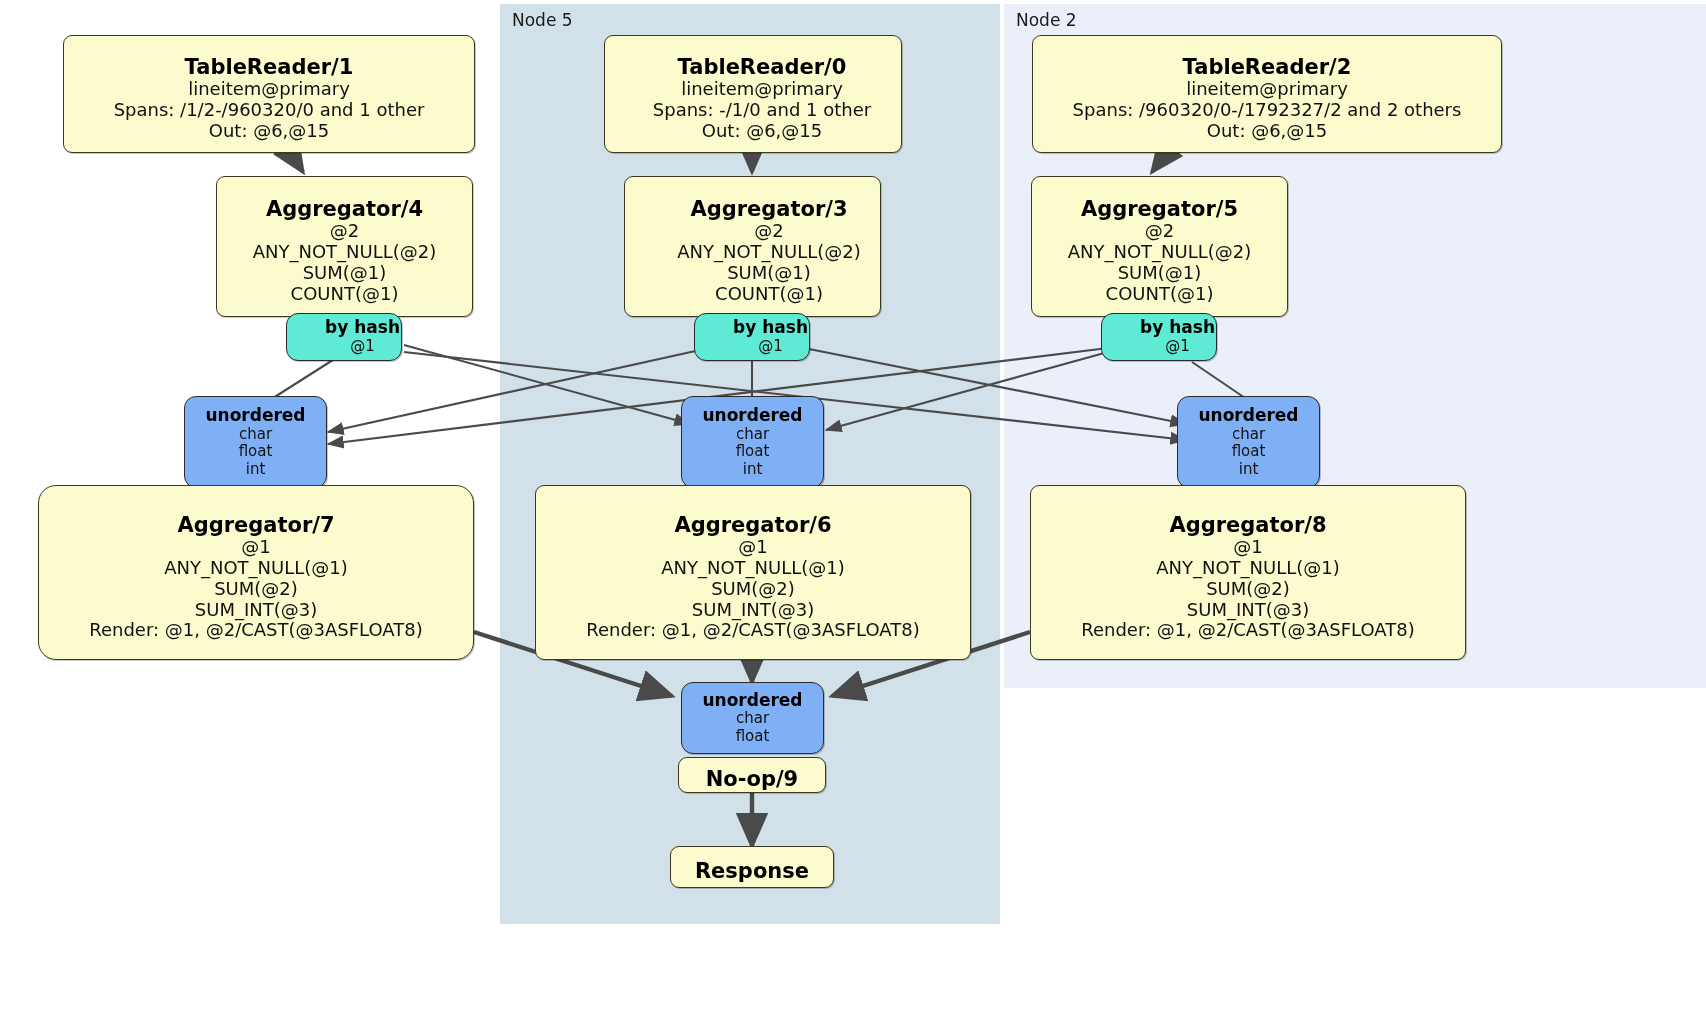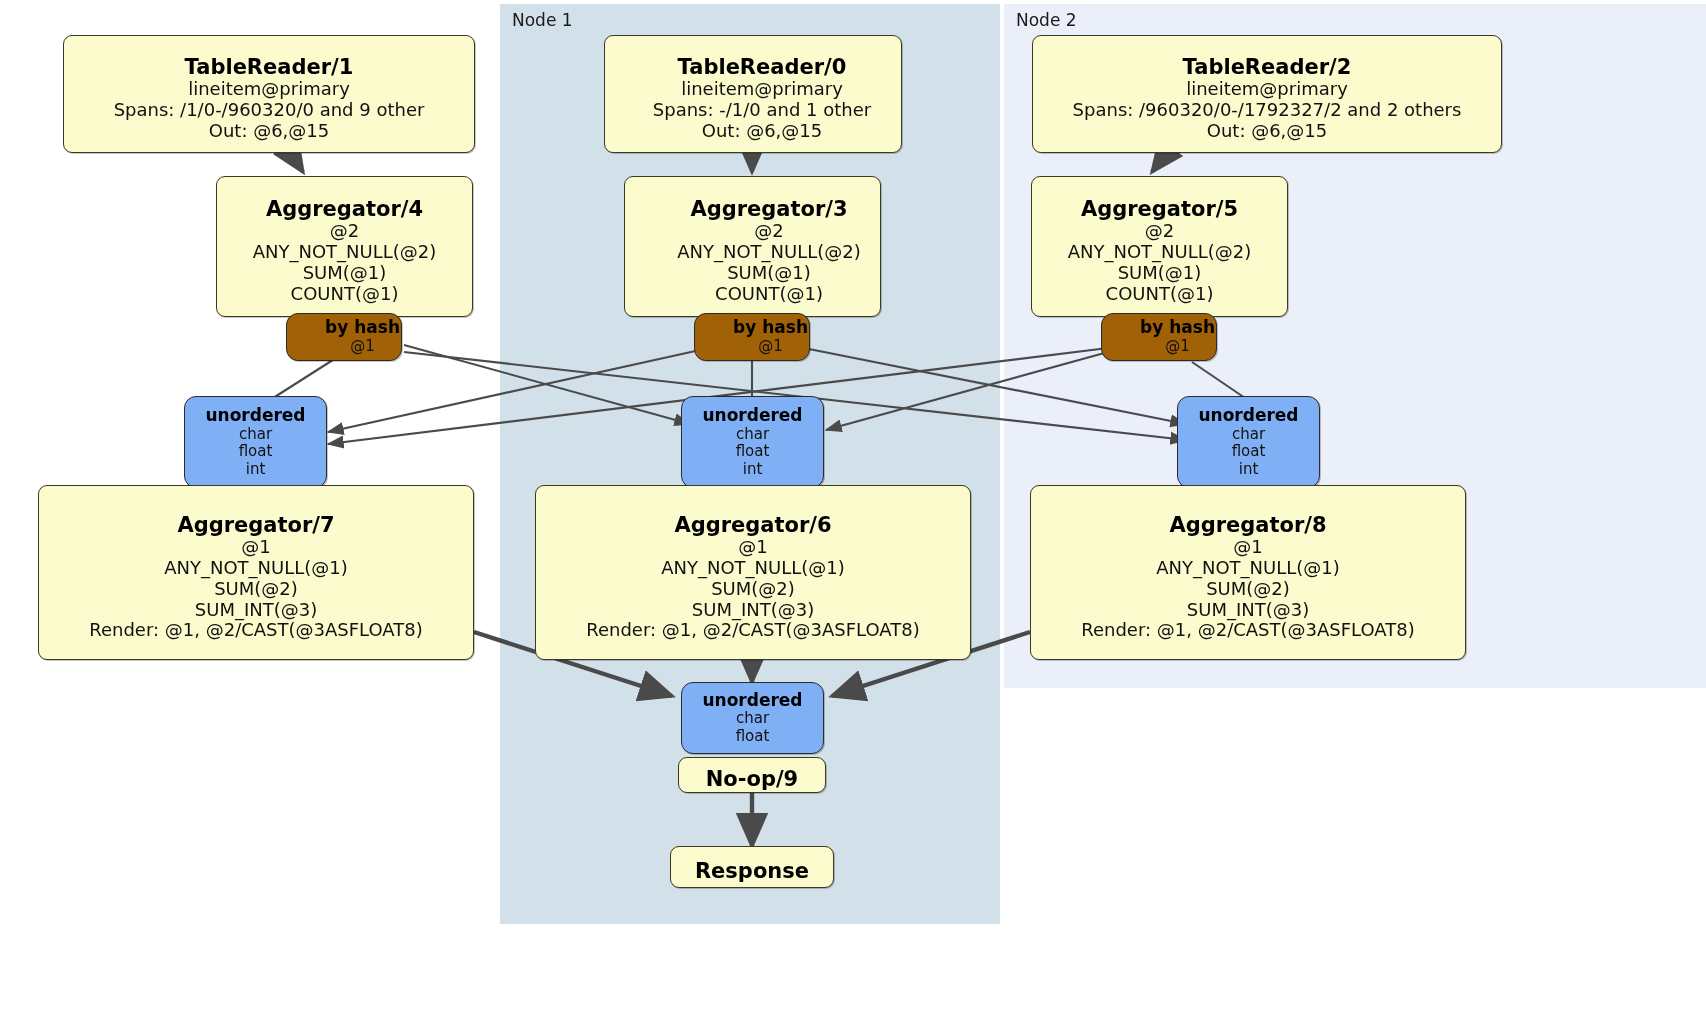--- a/index.html
+++ b/index.html
@@ -54,21 +54,21 @@
     align-items: center;
     line-height: 1.16;
     padding: 4px 8px;
   }
   .proc {
     background: #fbfbcd;
     border-color: #3a3a20;
     box-shadow: 1px 1px 0 rgba(0,0,0,0.22);
   }
   .router {
-    background: #a16207;
+    background: #5eead4;
     border-color: #2b2b2b;
     border-radius: 12px;
     box-shadow: 1px 1px 0 rgba(0,0,0,0.22);
     padding-left: 45px;
   }
   .sync {
     background: #7fb0f5;
     border-color: #2b2b2b;
     border-radius: 12px;
     box-shadow: 1px 1px 0 rgba(0,0,0,0.22);
@@ -97,21 +97,21 @@
     color: #111;
     white-space: nowrap;
   }
 </style>
 </head>
 <body>
 
 <div id="stage">
 
   <div class="panel" id="panel-node1">
-    <span class="panel-label">Node 1</span>
+    <span class="panel-label">Node 5</span>
   </div>
   <div class="panel" id="panel-node2">
     <span class="panel-label">Node 2</span>
   </div>
 
   <svg id="edges" viewBox="0 0 1706 1016">
     <defs>
       <marker id="ah" markerWidth="9" markerHeight="9" refX="7.5" refY="4.5" orient="auto" markerUnits="strokeWidth">
         <path d="M0,0.8 L8.4,4.5 L0,8.2 z" fill="#4a4a4a"></path>
       </marker>
@@ -145,21 +145,21 @@
       <path d="M474,632 L672,696" marker-end="url(#ah)"></path>
       <path d="M752,660 L752,682" marker-end="url(#ah)"></path>
       <path d="M1030,632 L832,696" marker-end="url(#ah)"></path>
       <path d="M752,791 L752,846" marker-end="url(#ah)"></path>
     </g>
   </svg>
 
   <div class="box proc" style="left:63px; top:35px; width:412px; height:118px;">
     <div class="ttl">TableReader/1</div>
     <div class="ln">lineitem@primary</div>
-    <div class="ln">Spans: /1/0-/960320/0 and 9 other</div>
+    <div class="ln">Spans: /1/2-/960320/0 and 1 other</div>
     <div class="ln">Out: @6,@15</div>
   </div>
 
   <div class="box proc" style="left:604px; top:35px; width:298px; height:118px;padding-left:26px;">
     <div class="ttl">TableReader/0</div>
     <div class="ln">lineitem@primary</div>
     <div class="ln">Spans: -/1/0 and 1 other</div>
     <div class="ln">Out: @6,@15</div>
   </div>
 
@@ -221,21 +221,21 @@
     <div class="ln-sm">int</div>
   </div>
 
   <div class="box sync" style="left:1177px; top:396px; width:143px; height:92px;">
     <div class="ttl-sm">unordered</div>
     <div class="ln-sm">char</div>
     <div class="ln-sm">float</div>
     <div class="ln-sm">int</div>
   </div>
 
-  <div class="box proc" style="left:38px; top:485px; width:436px; height:175px;">
+  <div class="box proc" style="left:38px; top:485px; width:436px; height:175px;border-radius:18px;">
     <div class="ttl">Aggregator/7</div>
     <div class="ln">@1</div>
     <div class="ln">ANY_NOT_NULL(@1)</div>
     <div class="ln">SUM(@2)</div>
     <div class="ln">SUM_INT(@3)</div>
     <div class="ln">Render: @1, @2/CAST(@3ASFLOAT8)</div>
   </div>
 
   <div class="box proc" style="left:535px; top:485px; width:436px; height:175px;">
     <div class="ttl">Aggregator/6</div>

